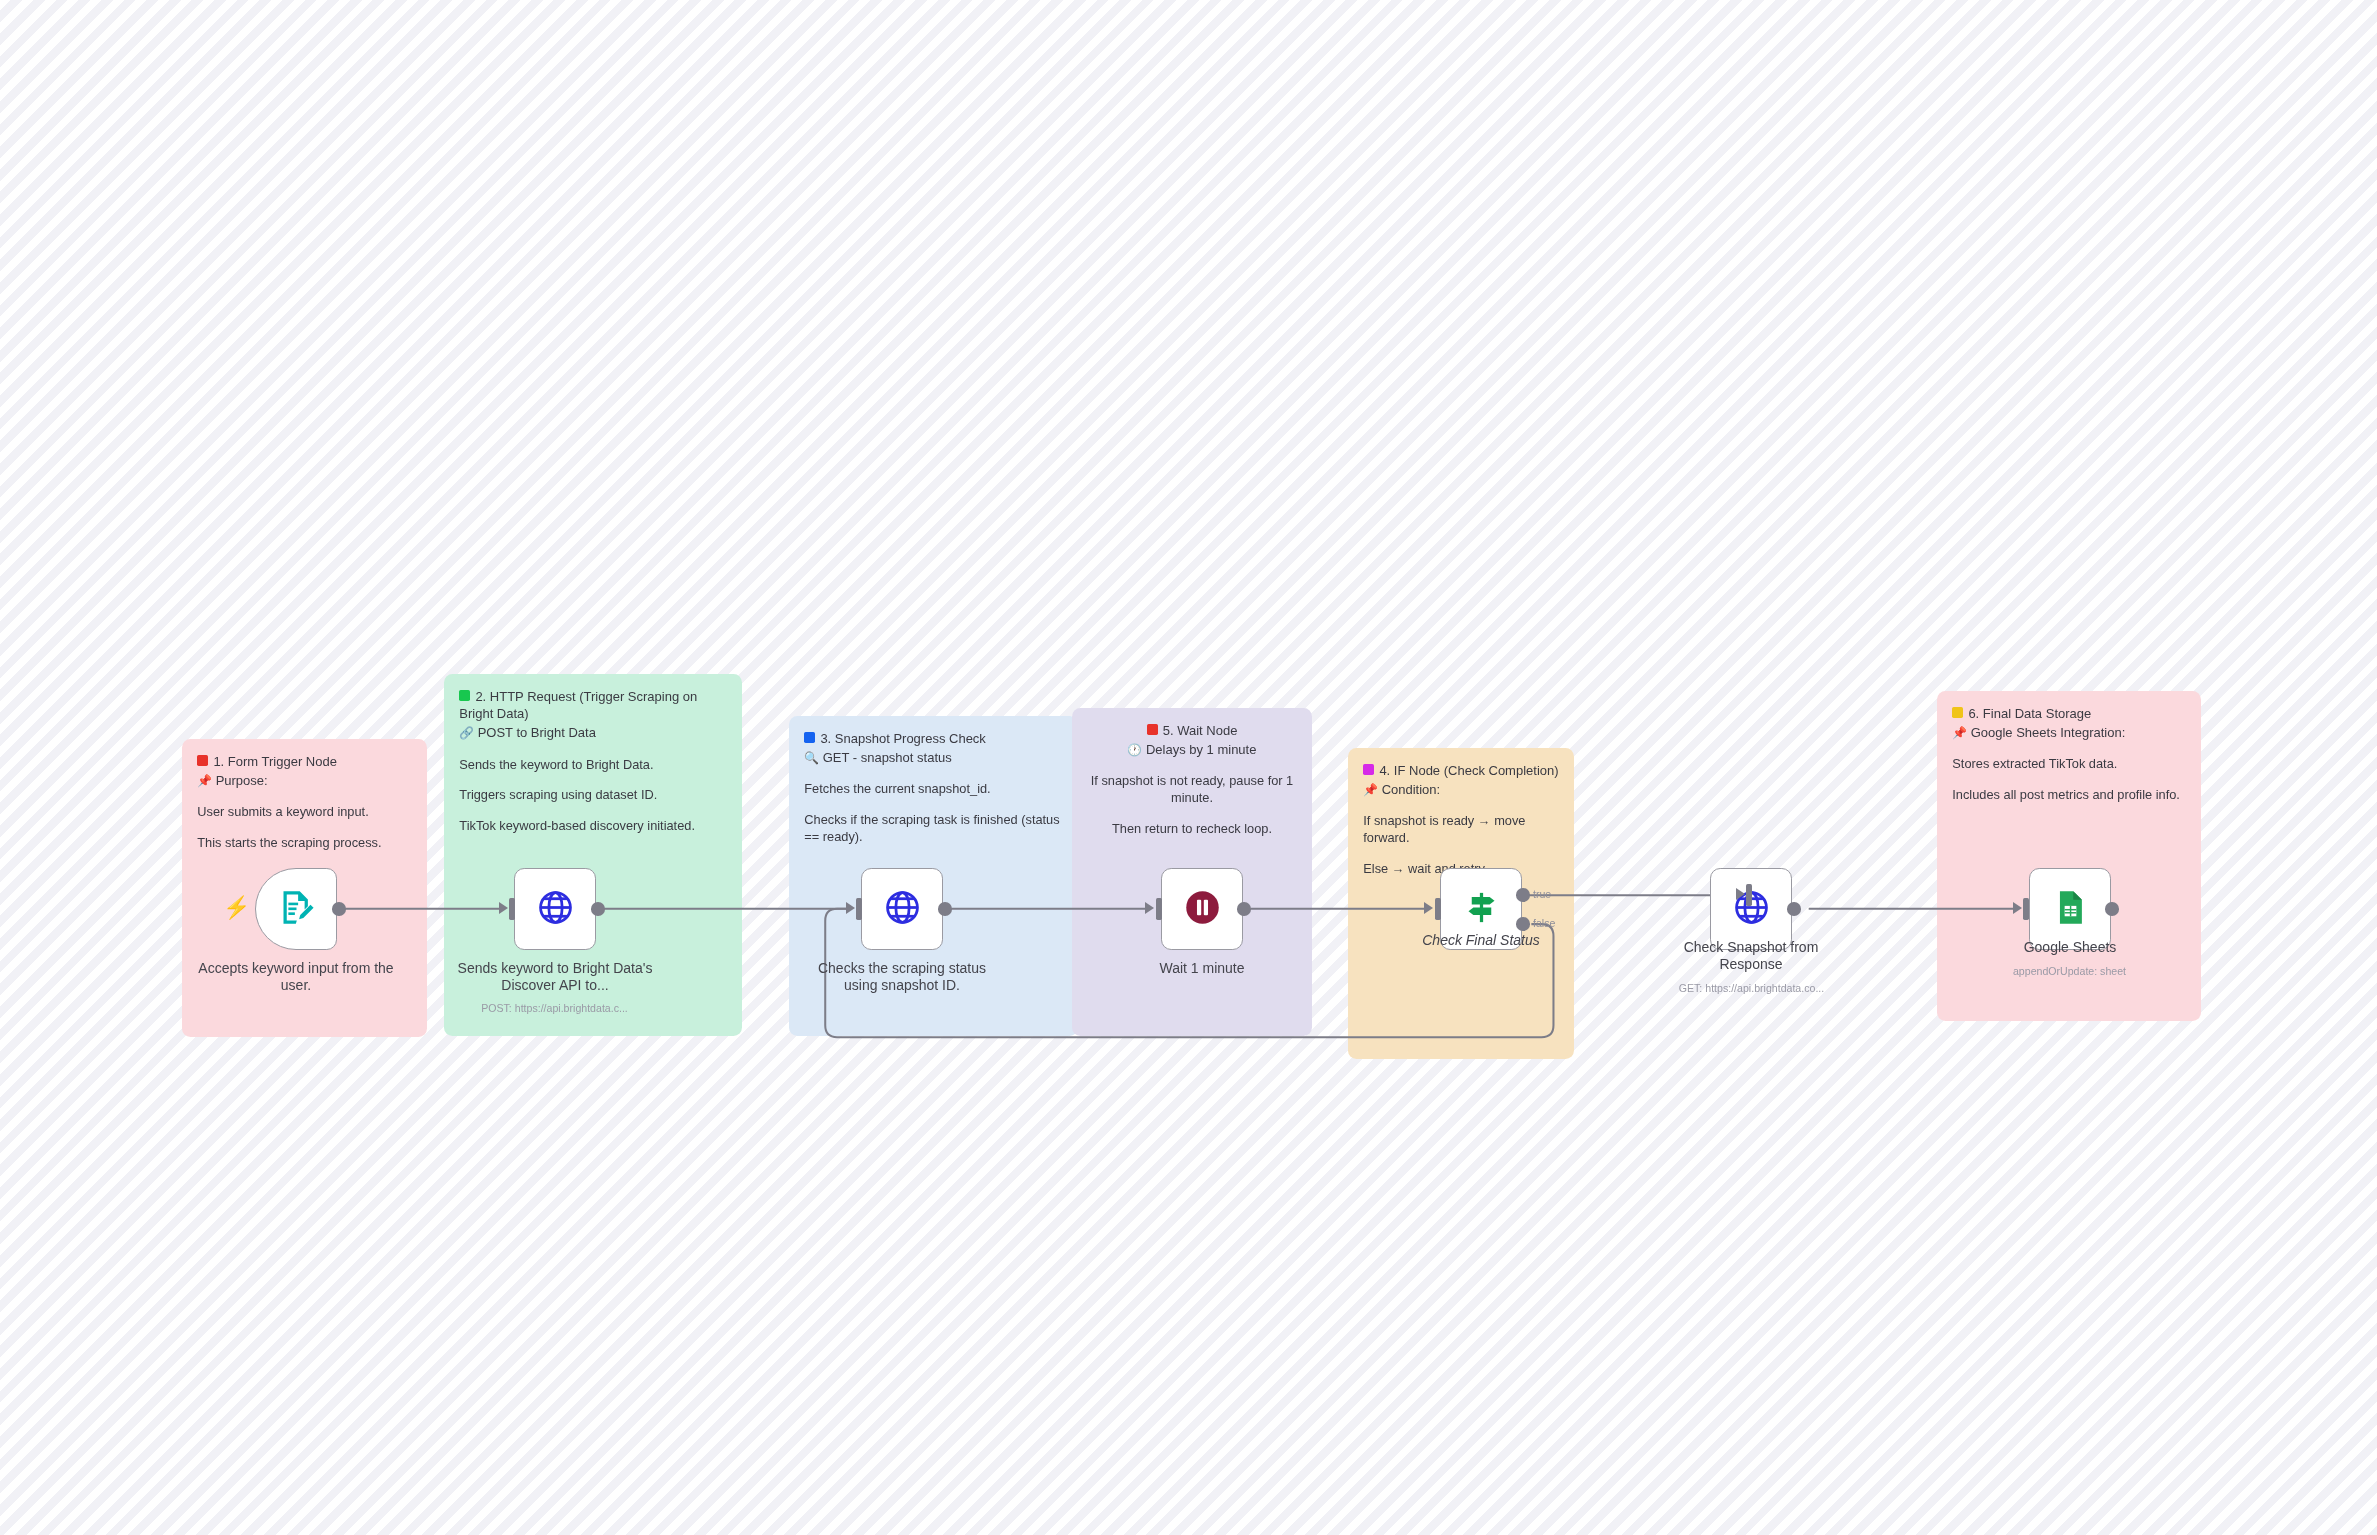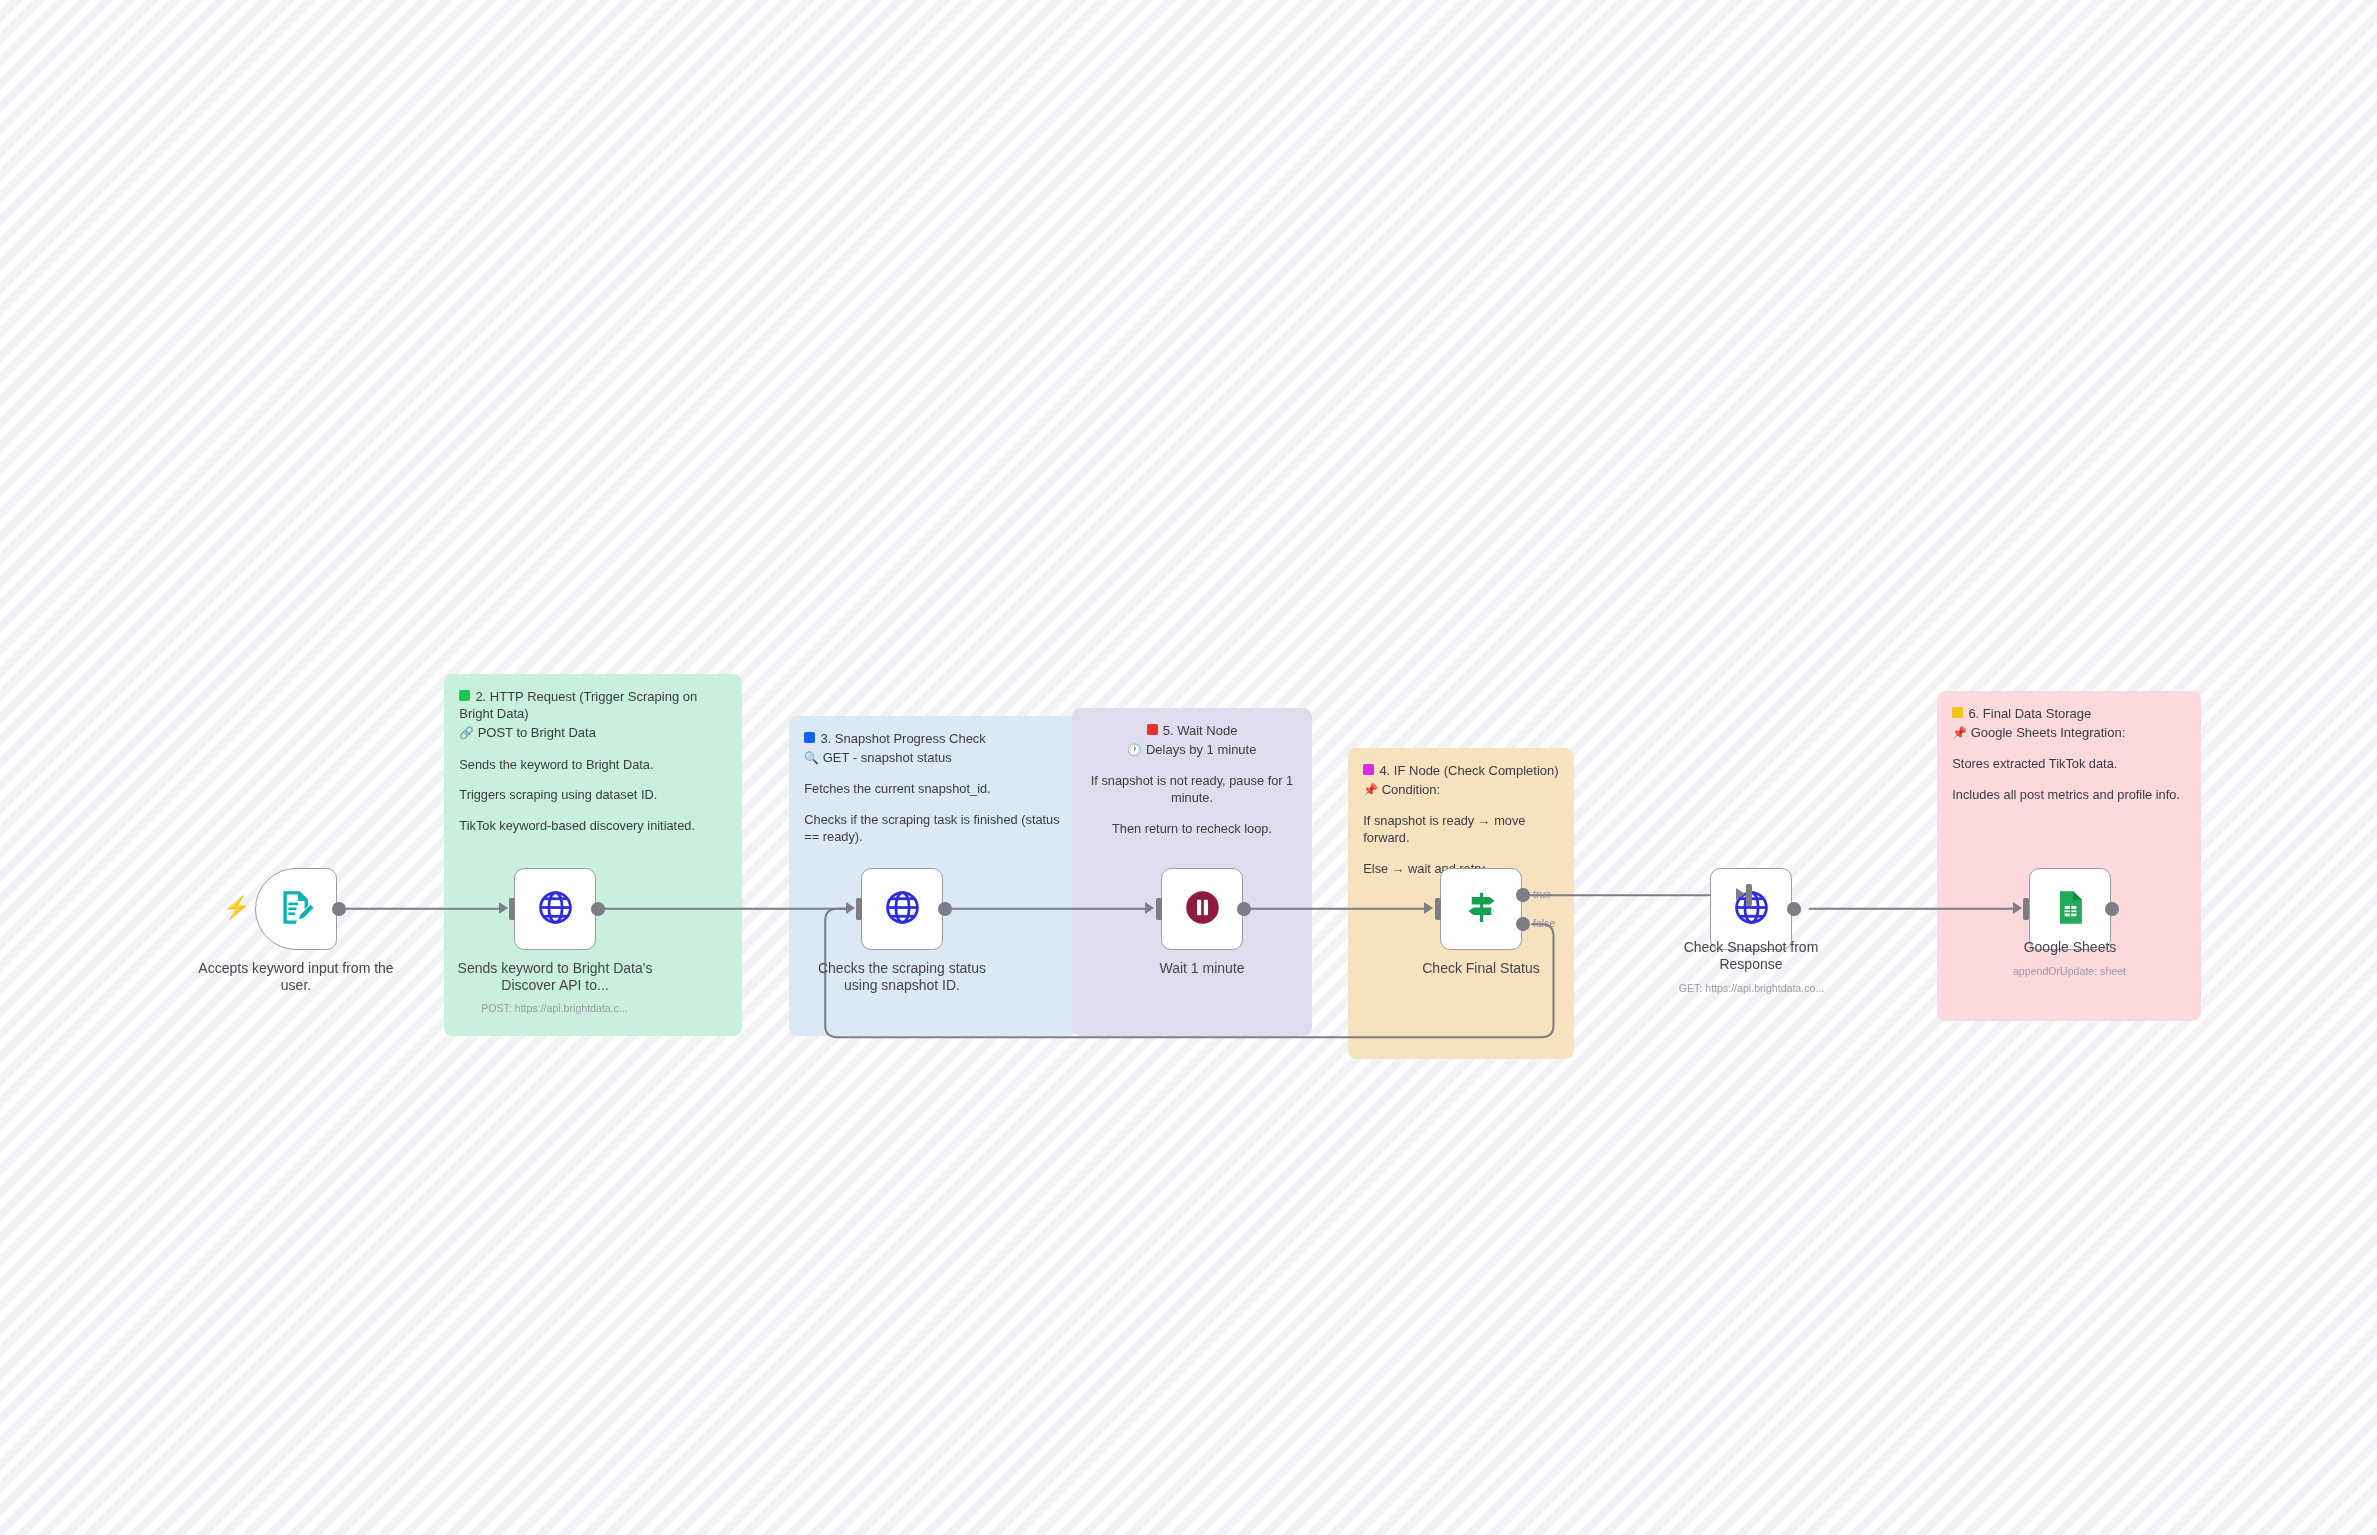--- a/index.html
+++ b/index.html
@@ -140,20 +140,26 @@
     width: 2377px; height: 1536px;
     z-index: 3;
     pointer-events: none;
   }
 </style>
 </head>
 <body>
 
 <div id="canvas">
 
+  <div class="sticky sticky-red" style="left:182px; top:739px; width:245px; height:298px;">
+    <span class="s-title"><span class="chip" style="background:#e8322a"></span><span>1. Form Trigger Node</span></span>
+    <span class="s-sub"><span class="emo">📌</span><span>Purpose:</span></span>
+    <span class="s-para">User submits a keyword input.</span>
+    <span class="s-para">This starts the scraping process.</span>
+  </div>
 
   <div class="sticky sticky-green" style="left:444px; top:674px; width:298px; height:362px;">
     <span class="s-title"><span class="chip" style="background:#18c74f"></span><span>2. HTTP Request (Trigger Scraping on Bright Data)</span></span>
     <span class="s-sub"><span class="emo">🔗</span><span>POST to Bright Data</span></span>
     <span class="s-para">Sends the keyword to Bright Data.</span>
     <span class="s-para">Triggers scraping using dataset ID.</span>
     <span class="s-para">TikTok keyword-based discovery initiated.</span>
   </div>
 
   <div class="sticky sticky-blue" style="left:773px; top:716px; width:289px; height:320px;">
@@ -271,21 +277,21 @@
         <rect x="11" y="3" width="2" height="18" fill="#12a150"></rect>
         <path d="M6 5.5h11l3 2.3-3 2.3H6z" fill="#12a150"></path>
         <path d="M18 12h-11l-3 2.3 3 2.3h11z" fill="#12a150"></path>
       </svg>
     </span>
   </div>
   <div class="dot" style="left:1516px; top:888px;"></div>
   <span class="branch-label" style="left:1533px; top:888px;">true</span>
   <div class="dot" style="left:1516px; top:917px;"></div>
   <span class="branch-label" style="left:1533px; top:917px;">false</span>
-  <div class="node-label" style="left:1383px; top:960px;">Check Final Status</div>
+  <div class="node-label" style="left:1383px; top:932px;font-style:italic;">Check Final Status</div>
 
   <div class="arrowhead" style="left:1736px; top:888px;"></div>
   <div class="inbar" style="left:1746px; top:884px;"></div>
   <div class="node" style="left:1710px; top:868px;">
     <span>
       <svg width="39" height="39" viewBox="0 0 24 24" fill="none" stroke="#2d2de0" stroke-width="1.7">
         <circle cx="12" cy="12" r="9.2"></circle>
         <ellipse cx="12" cy="12" rx="4.1" ry="9.2"></ellipse>
         <line x1="2.8" y1="12" x2="21.2" y2="12"></line>
         <line x1="4.5" y1="6.6" x2="19.5" y2="6.6"></line>

